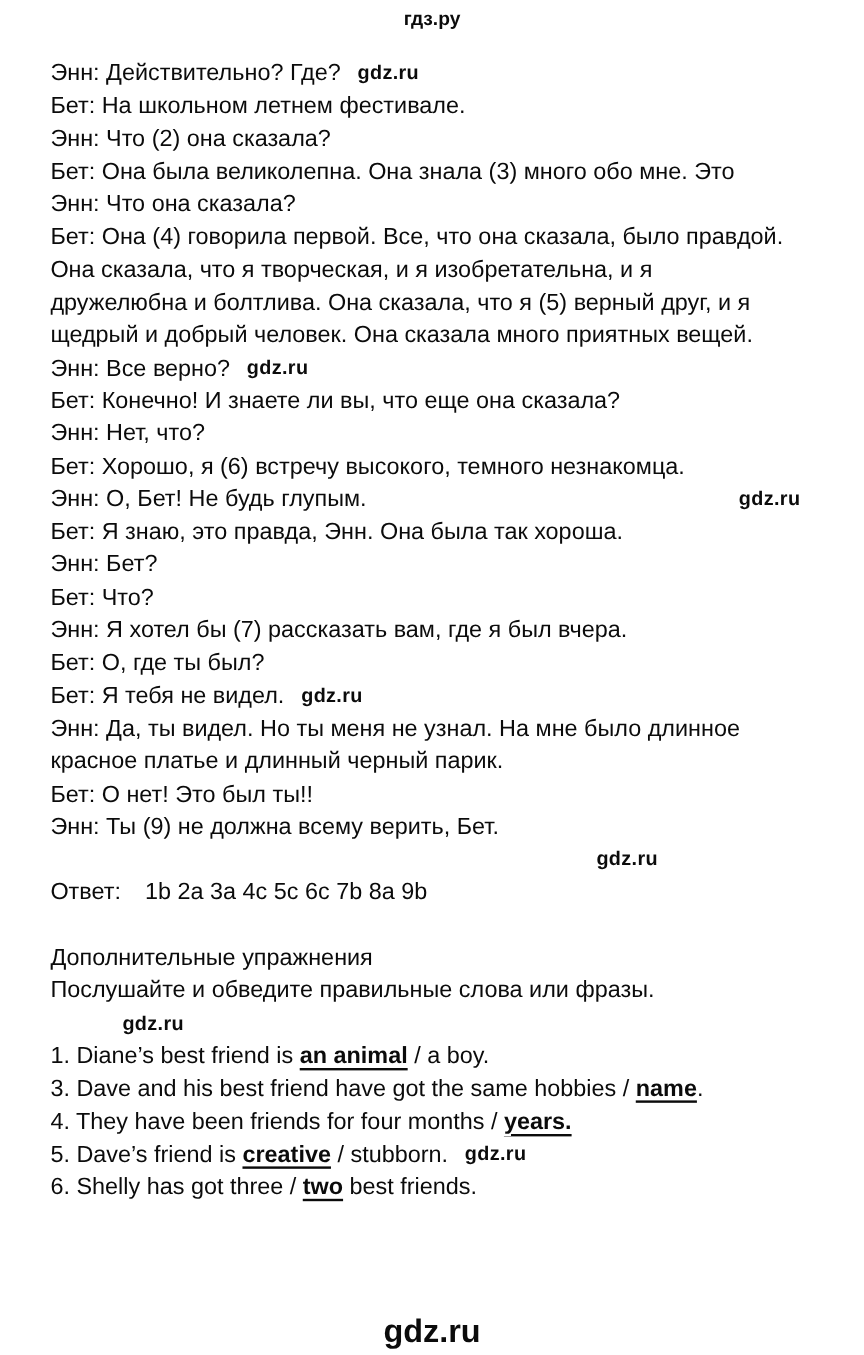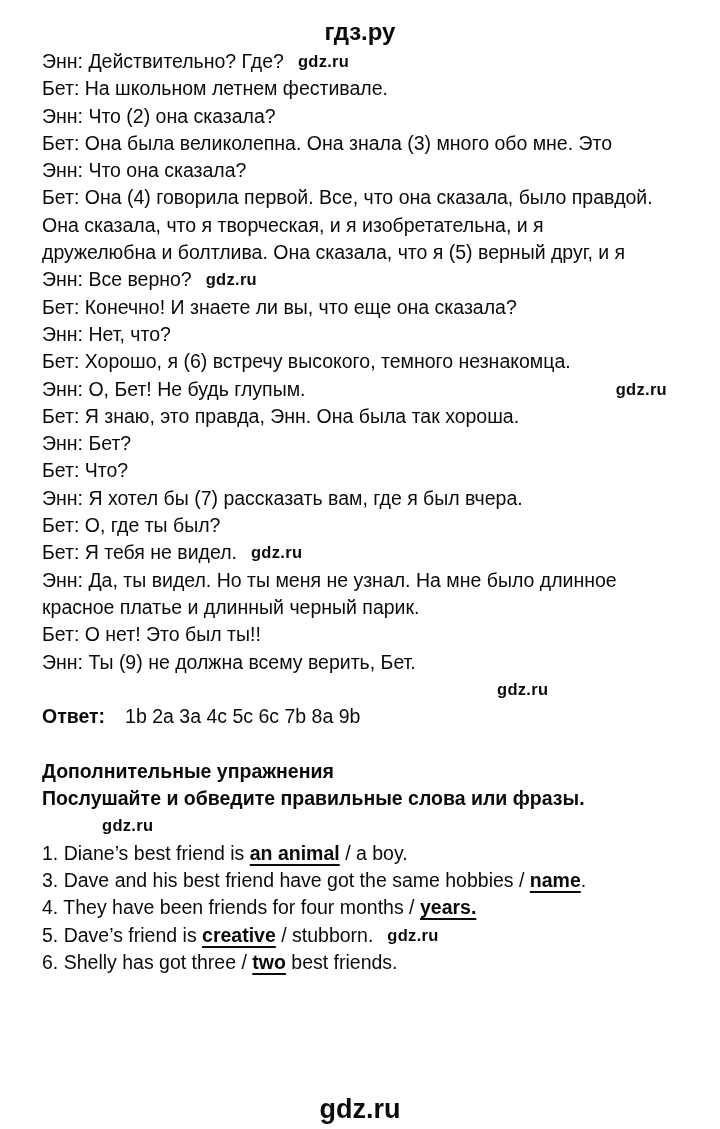--- a/index.html
+++ b/index.html
@@ -4,32 +4,32 @@
 <style>
   * { margin:0; padding:0; box-sizing:border-box; }
   html, body { background:#ffffff; }
   body {
     width:720px; height:1129px;
     position:relative; overflow:hidden;
     font-family:"Liberation Sans", sans-serif;
     color:#0b0b0b;
   }
   .site-header {
-    position:absolute; top:18px; left:0; width:100%;
-    text-align:center; font-weight:700; font-size:24px;
+    position:absolute; top:8px; left:0; width:100%;
+    text-align:center; font-weight:700; font-size:16px;
   }
   #content {
     position:absolute; top:48px; left:42px; right:16px;
   }
   .line {
     position:relative;
     height:27.3px; line-height:27.3px;
     font-size:19.5px; white-space:nowrap;
   }
-  .bold { font-weight:700; }
+  .bold { font-weight:400; }
   .wm {
     font-weight:700; font-size:16.5px;
     margin-left:14px; letter-spacing:0.3px;
     vertical-align:1px;
   }
   .wm-right { position:absolute; right:37px; margin-left:0; top:0; }
   .wm-solo { margin-left:455px; }
   .wm-indent { margin-left:60px; }
   .cu {
     font-weight:700;
@@ -52,20 +52,21 @@
 
   <div id="dialogue">
       <div class="line"><span>Энн: Действительно? Где?</span><span class="wm">gdz.ru</span></div>
       <div class="line"><span>Бет: На школьном летнем фестивале.</span></div>
       <div class="line"><span>Энн: Что (2) она сказала?</span></div>
       <div class="line"><span>Бет: Она была великолепна. Она знала (3) много обо мне. Это</span></div>
       <div class="line"><span>Энн: Что она сказала?</span></div>
       <div class="line"><span>Бет: Она (4) говорила первой. Все, что она сказала, было правдой.</span></div>
       <div class="line"><span>Она сказала, что я творческая, и я изобретательна, и я</span></div>
       <div class="line"><span>дружелюбна и болтлива. Она сказала, что я (5) верный друг, и я</span></div>
+      <div class="line"><span>щедрый и добрый человек. Она сказала много приятных вещей.</span></div>
       <div class="line"><span>Энн: Все верно?</span><span class="wm">gdz.ru</span></div>
       <div class="line"><span>Бет: Конечно! И знаете ли вы, что еще она сказала?</span></div>
       <div class="line"><span>Энн: Нет, что?</span></div>
       <div class="line"><span>Бет: Хорошо, я (6) встречу высокого, темного незнакомца.</span></div>
       <div class="line"><span>Энн: О, Бет! Не будь глупым.</span><span class="wm wm-right">gdz.ru</span></div>
       <div class="line"><span>Бет: Я знаю, это правда, Энн. Она была так хороша.</span></div>
       <div class="line"><span>Энн: Бет?</span></div>
       <div class="line"><span>Бет: Что?</span></div>
       <div class="line"><span>Энн: Я хотел бы (7) рассказать вам, где я был вчера.</span></div>
       <div class="line"><span>Бет: О, где ты был?</span></div>

